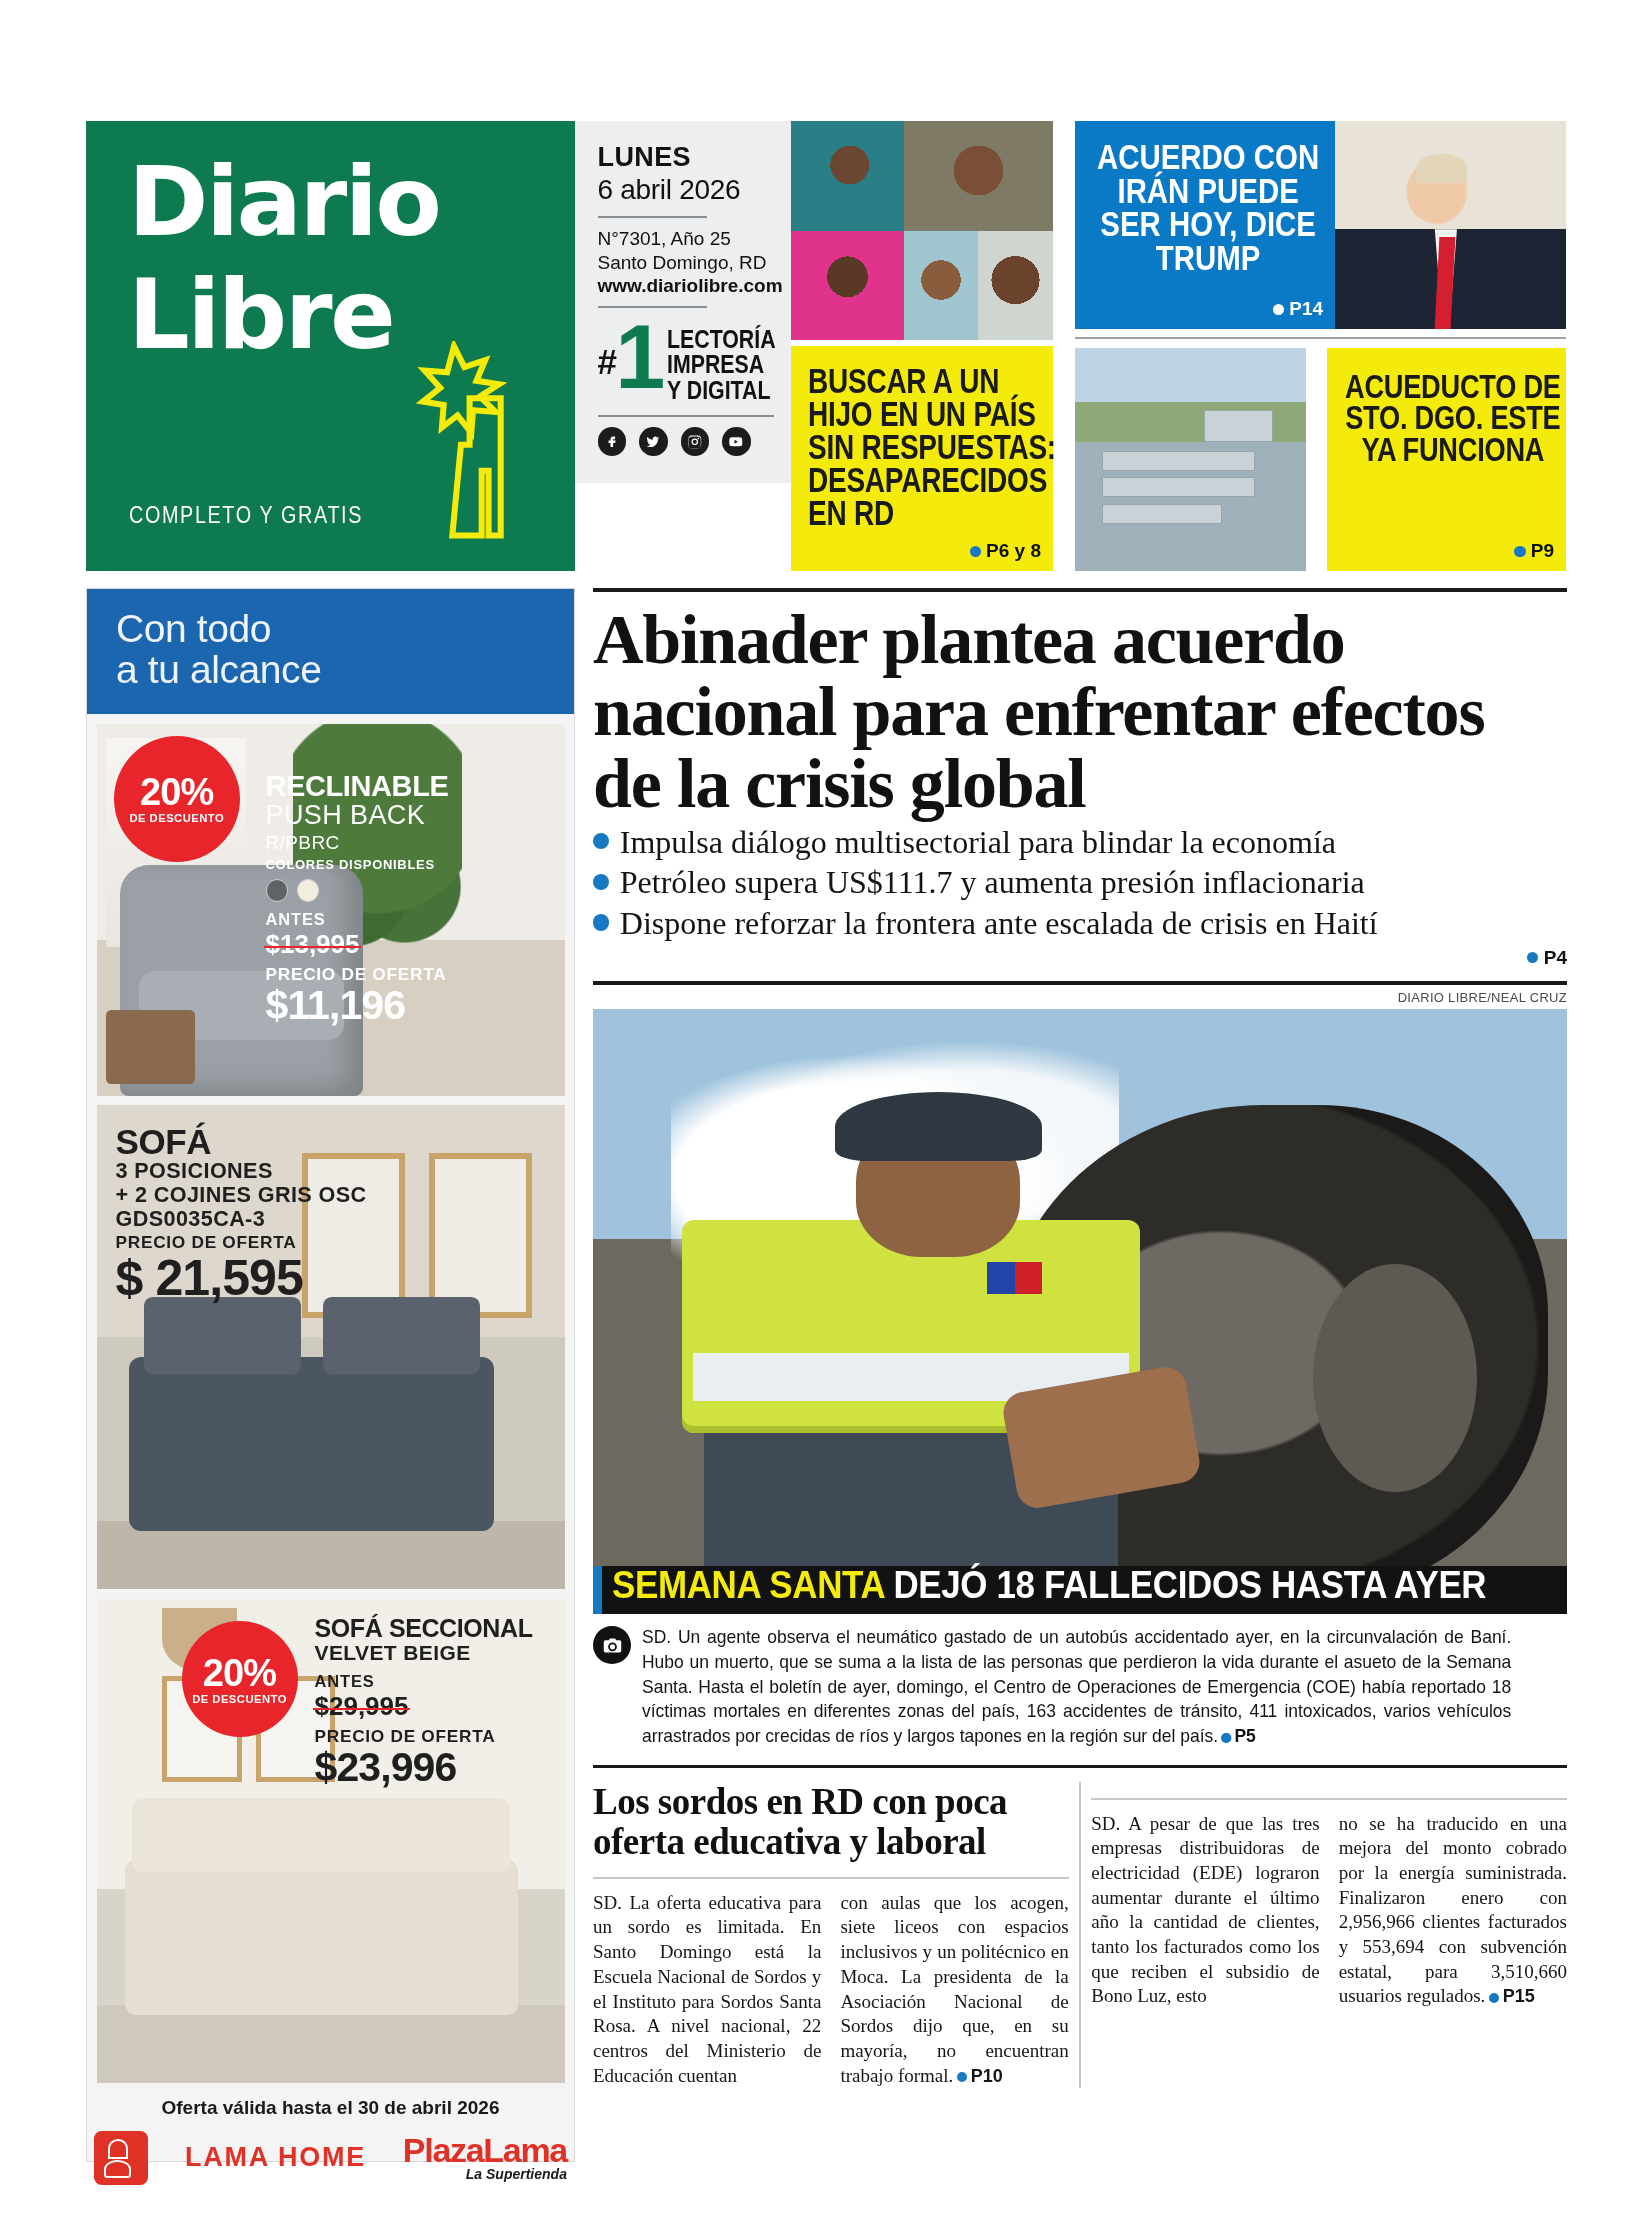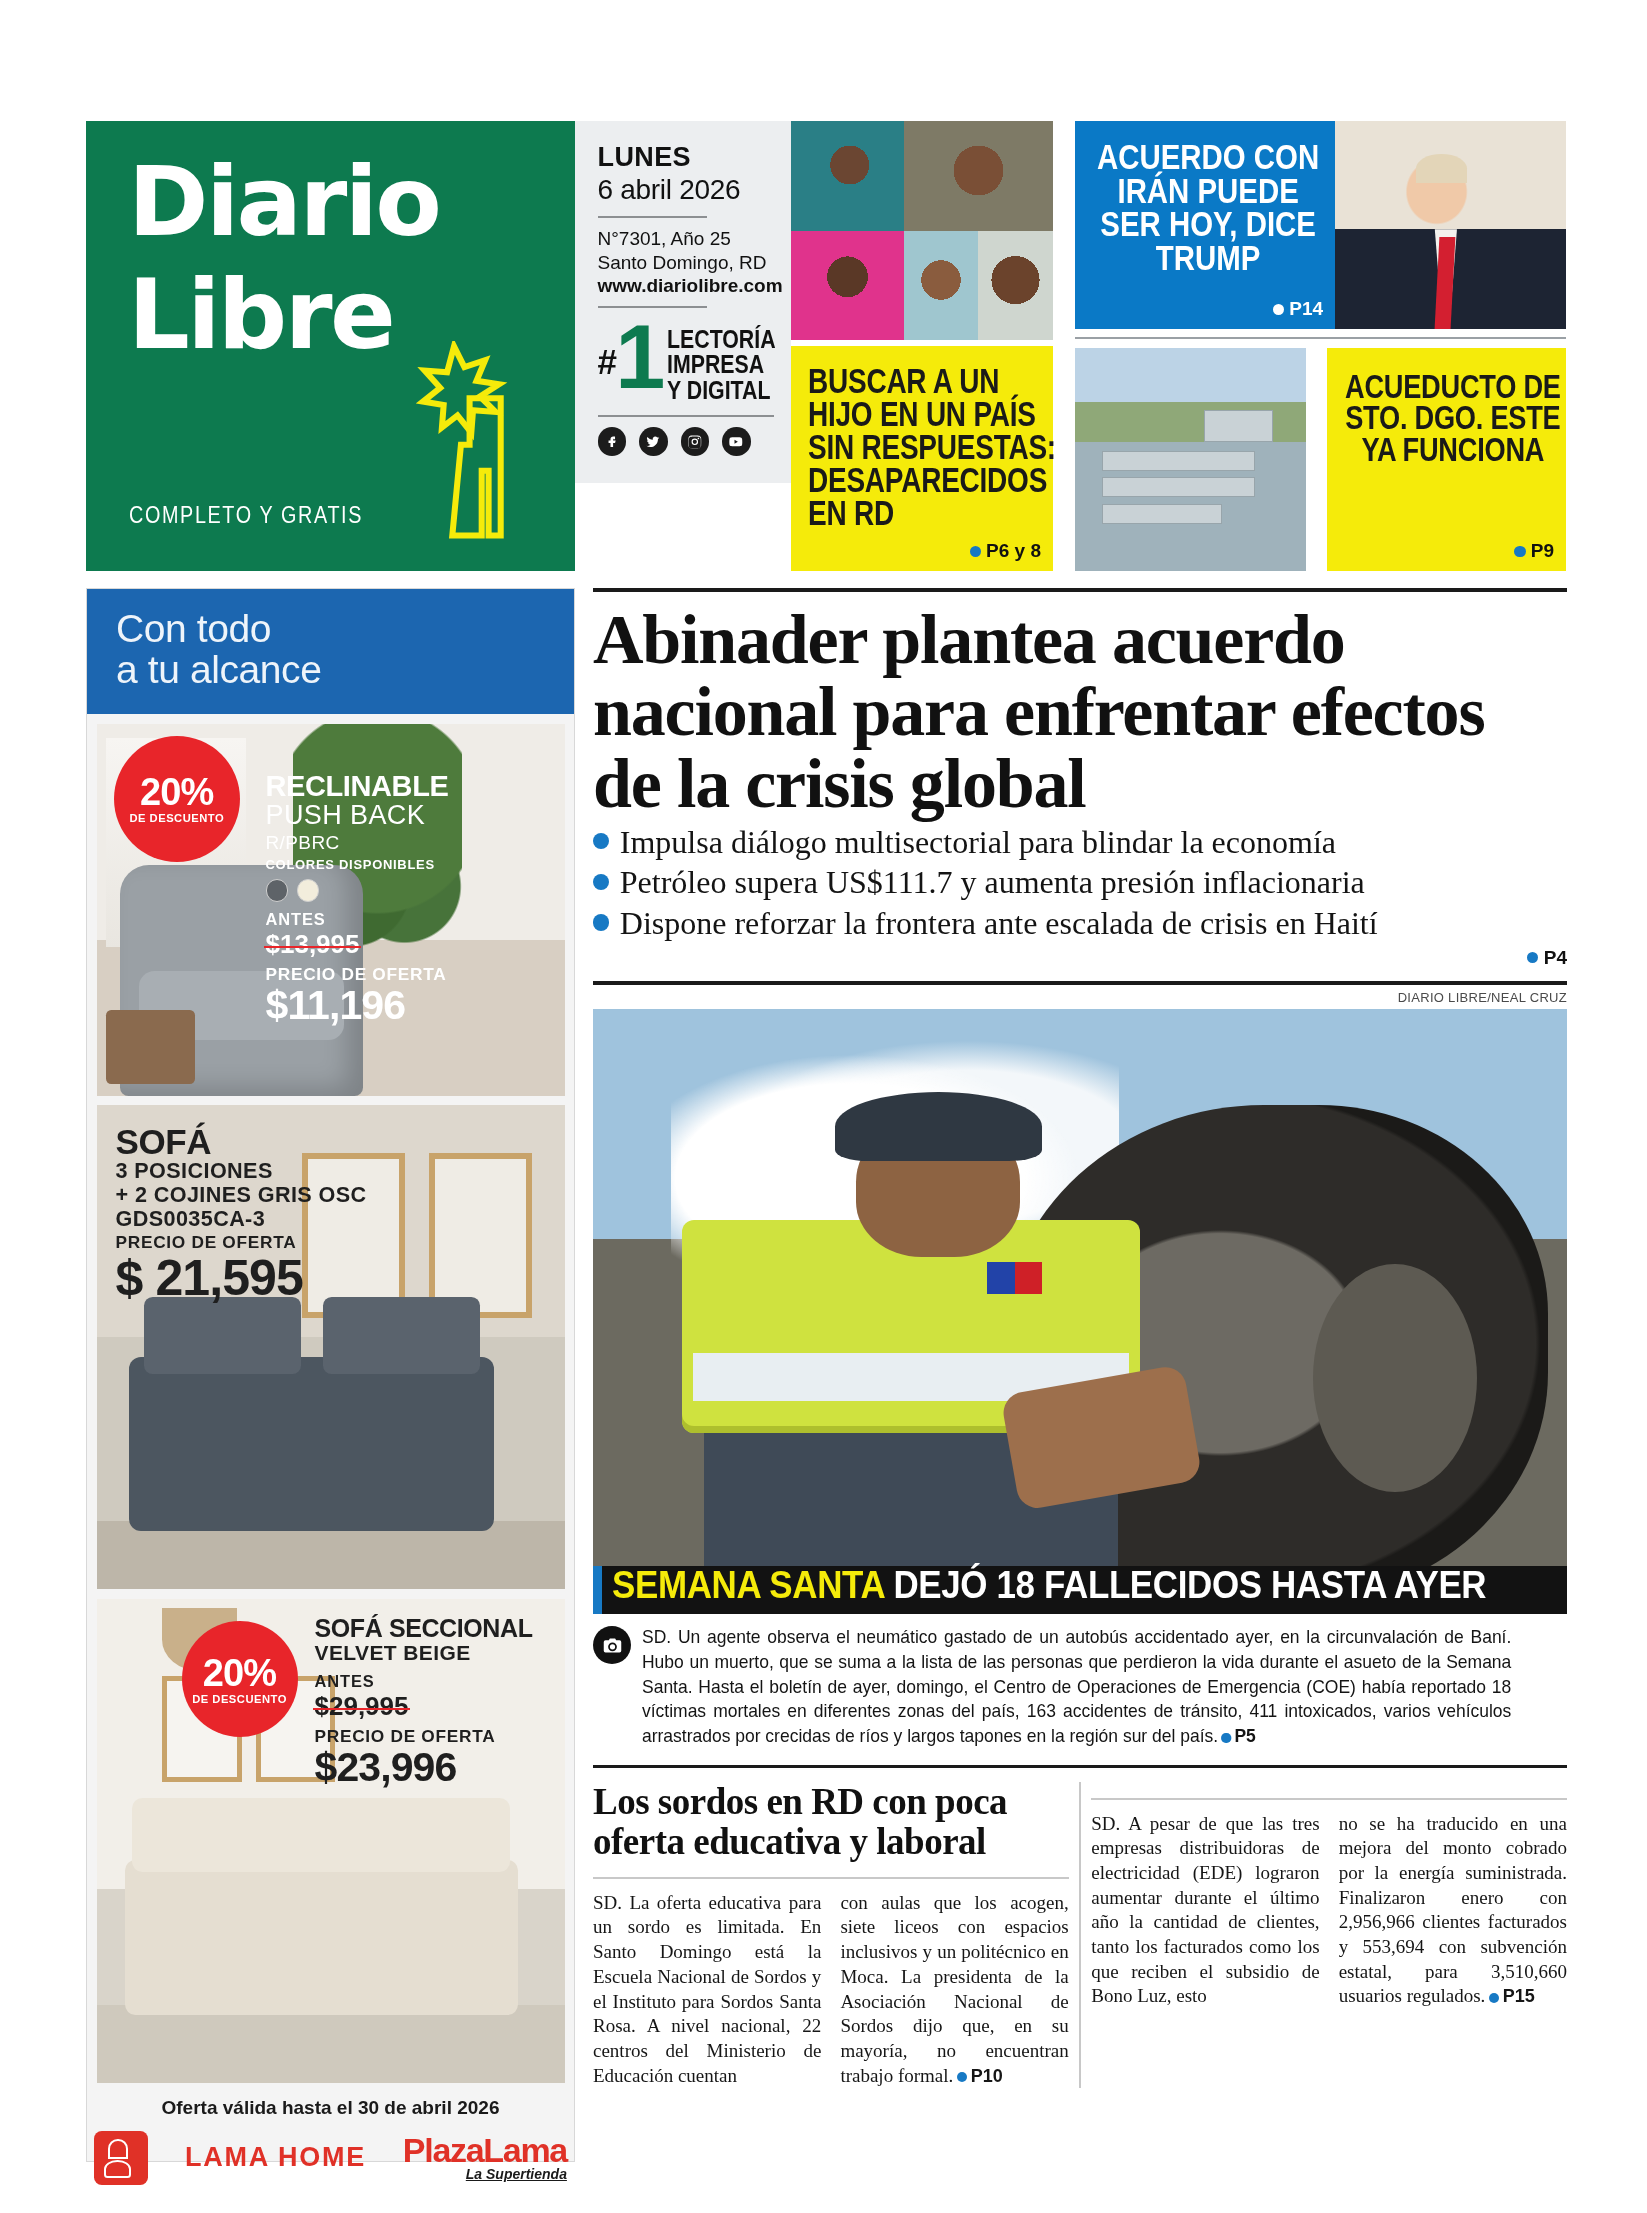--- a/index.html
+++ b/index.html
@@ -231,21 +231,21 @@
   .logos-row { display:flex; align-items:center; justify-content:center; gap:37px; margin-top:12px;}
   .lama-mark { width:54px;height:54px;background:#e03127;border-radius:7.8px; position:relative;}
   .lama-mark:before{content:"";position:absolute;left:14px;top:8.6px;width:15.6px;height:15.6px;
     border:2.6px solid #fff;border-radius:50% 50% 0 0;}
   .lama-mark:after{content:"";position:absolute;left:10.4px;top:29px;width:22.5px;height:14px;
     border:2.6px solid #fff;border-radius:50% 50% 3.5px 3.5px;}
   .lama-word { font-size:27px; font-weight:700; color:#e03127; letter-spacing:1.7px;
     font-family:"Liberation Sans Narrow","Liberation Sans",sans-serif;}
   .plaza-word { font-size:34px; font-weight:800; color:#e03127; letter-spacing:-1.3px; line-height:1;}
   .plaza-sub { font-size:14px; font-style:italic; font-weight:700; color:#1a1a1a; text-align:right;
-    margin-top:-1.7px;text-decoration:underline;}
+    margin-top:-1.7px;}
 
   
   .main {
     position:absolute; left:593px; top:588px; width:974px;
   }
   .main-rule-top { height:4.3px; background:#1a1a1a; width:100%;}
   .headline {
     font-family:"Liberation Serif", serif;
     font-weight:700; font-size:70px; line-height:1.03;
     color:#111; letter-spacing:-1.2px; margin-top:12px;

